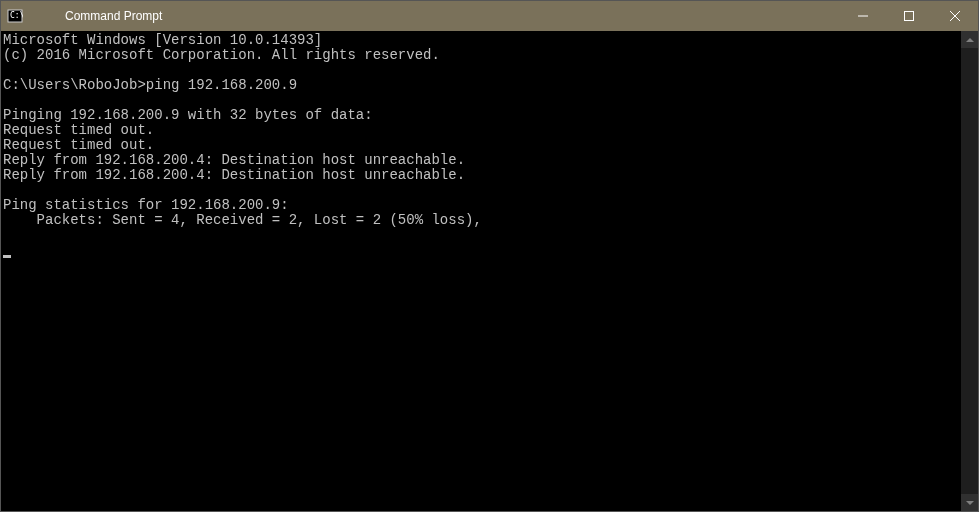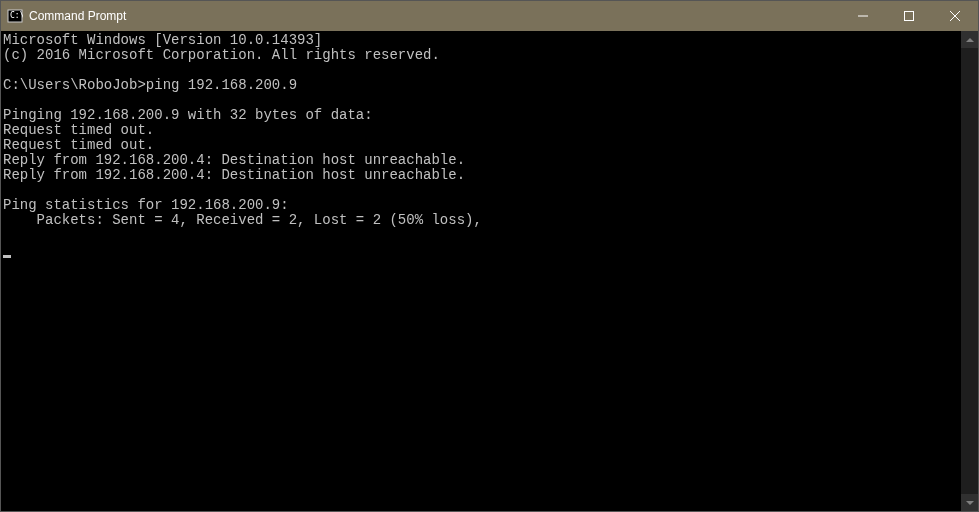--- a/index.html
+++ b/index.html
@@ -24,20 +24,21 @@
     .titlebar-icon {
       width: 16px;
       height: 16px;
       margin-right: 6px;
       display: flex;
       align-items: center;
       justify-content: center;
     }
     .titlebar-title {
       flex: 1;
+      margin-left: 36px;
     }
     .window-controls {
       display: flex;
       height: 100%;
     }
     .win-btn {
       width: 46px;
       height: 100%;
       display: flex;
       align-items: center;

